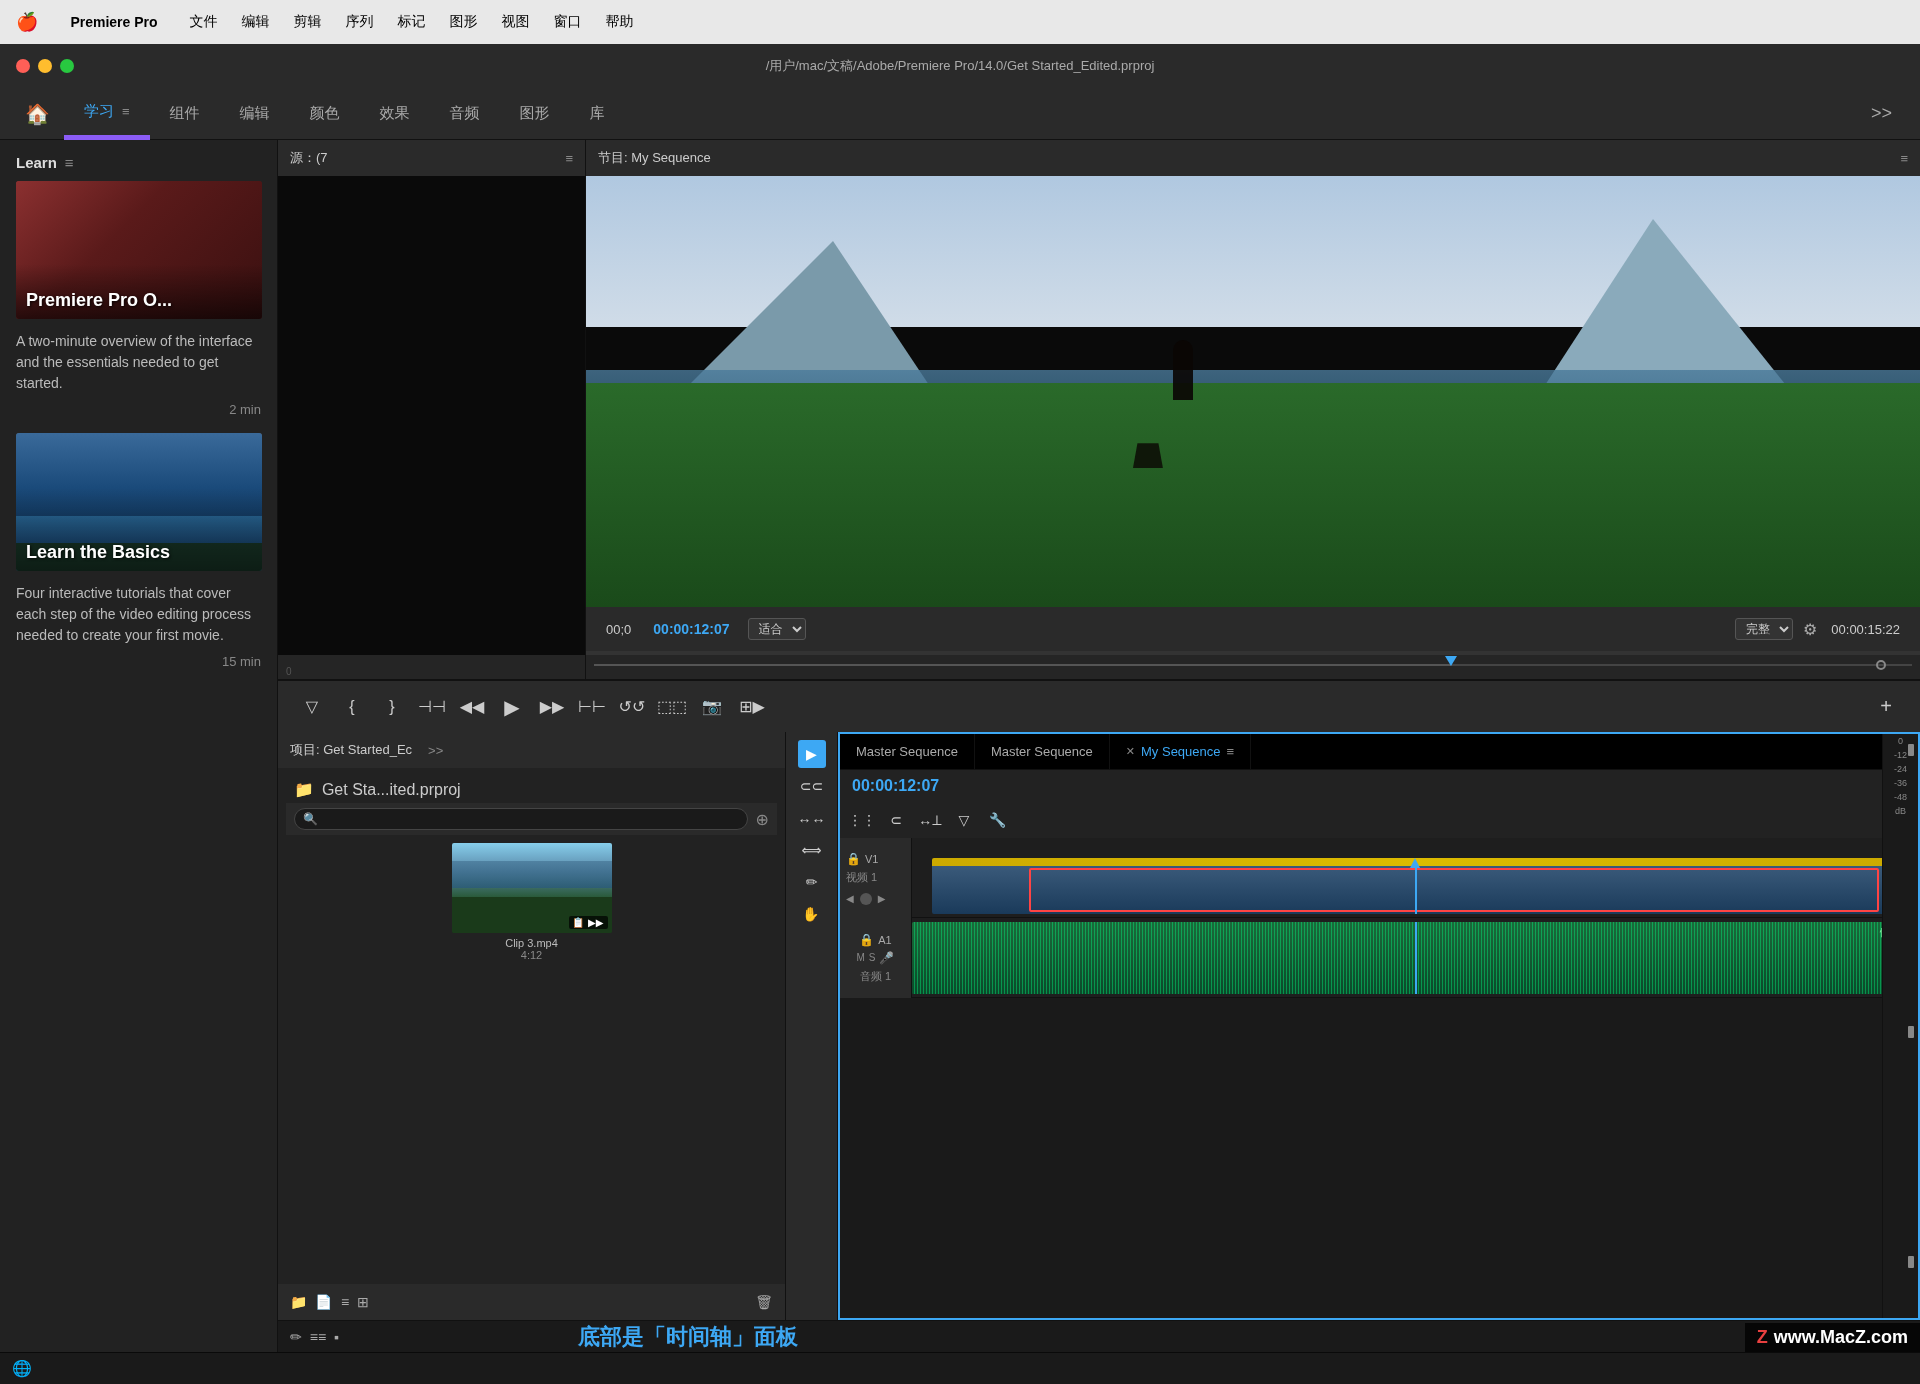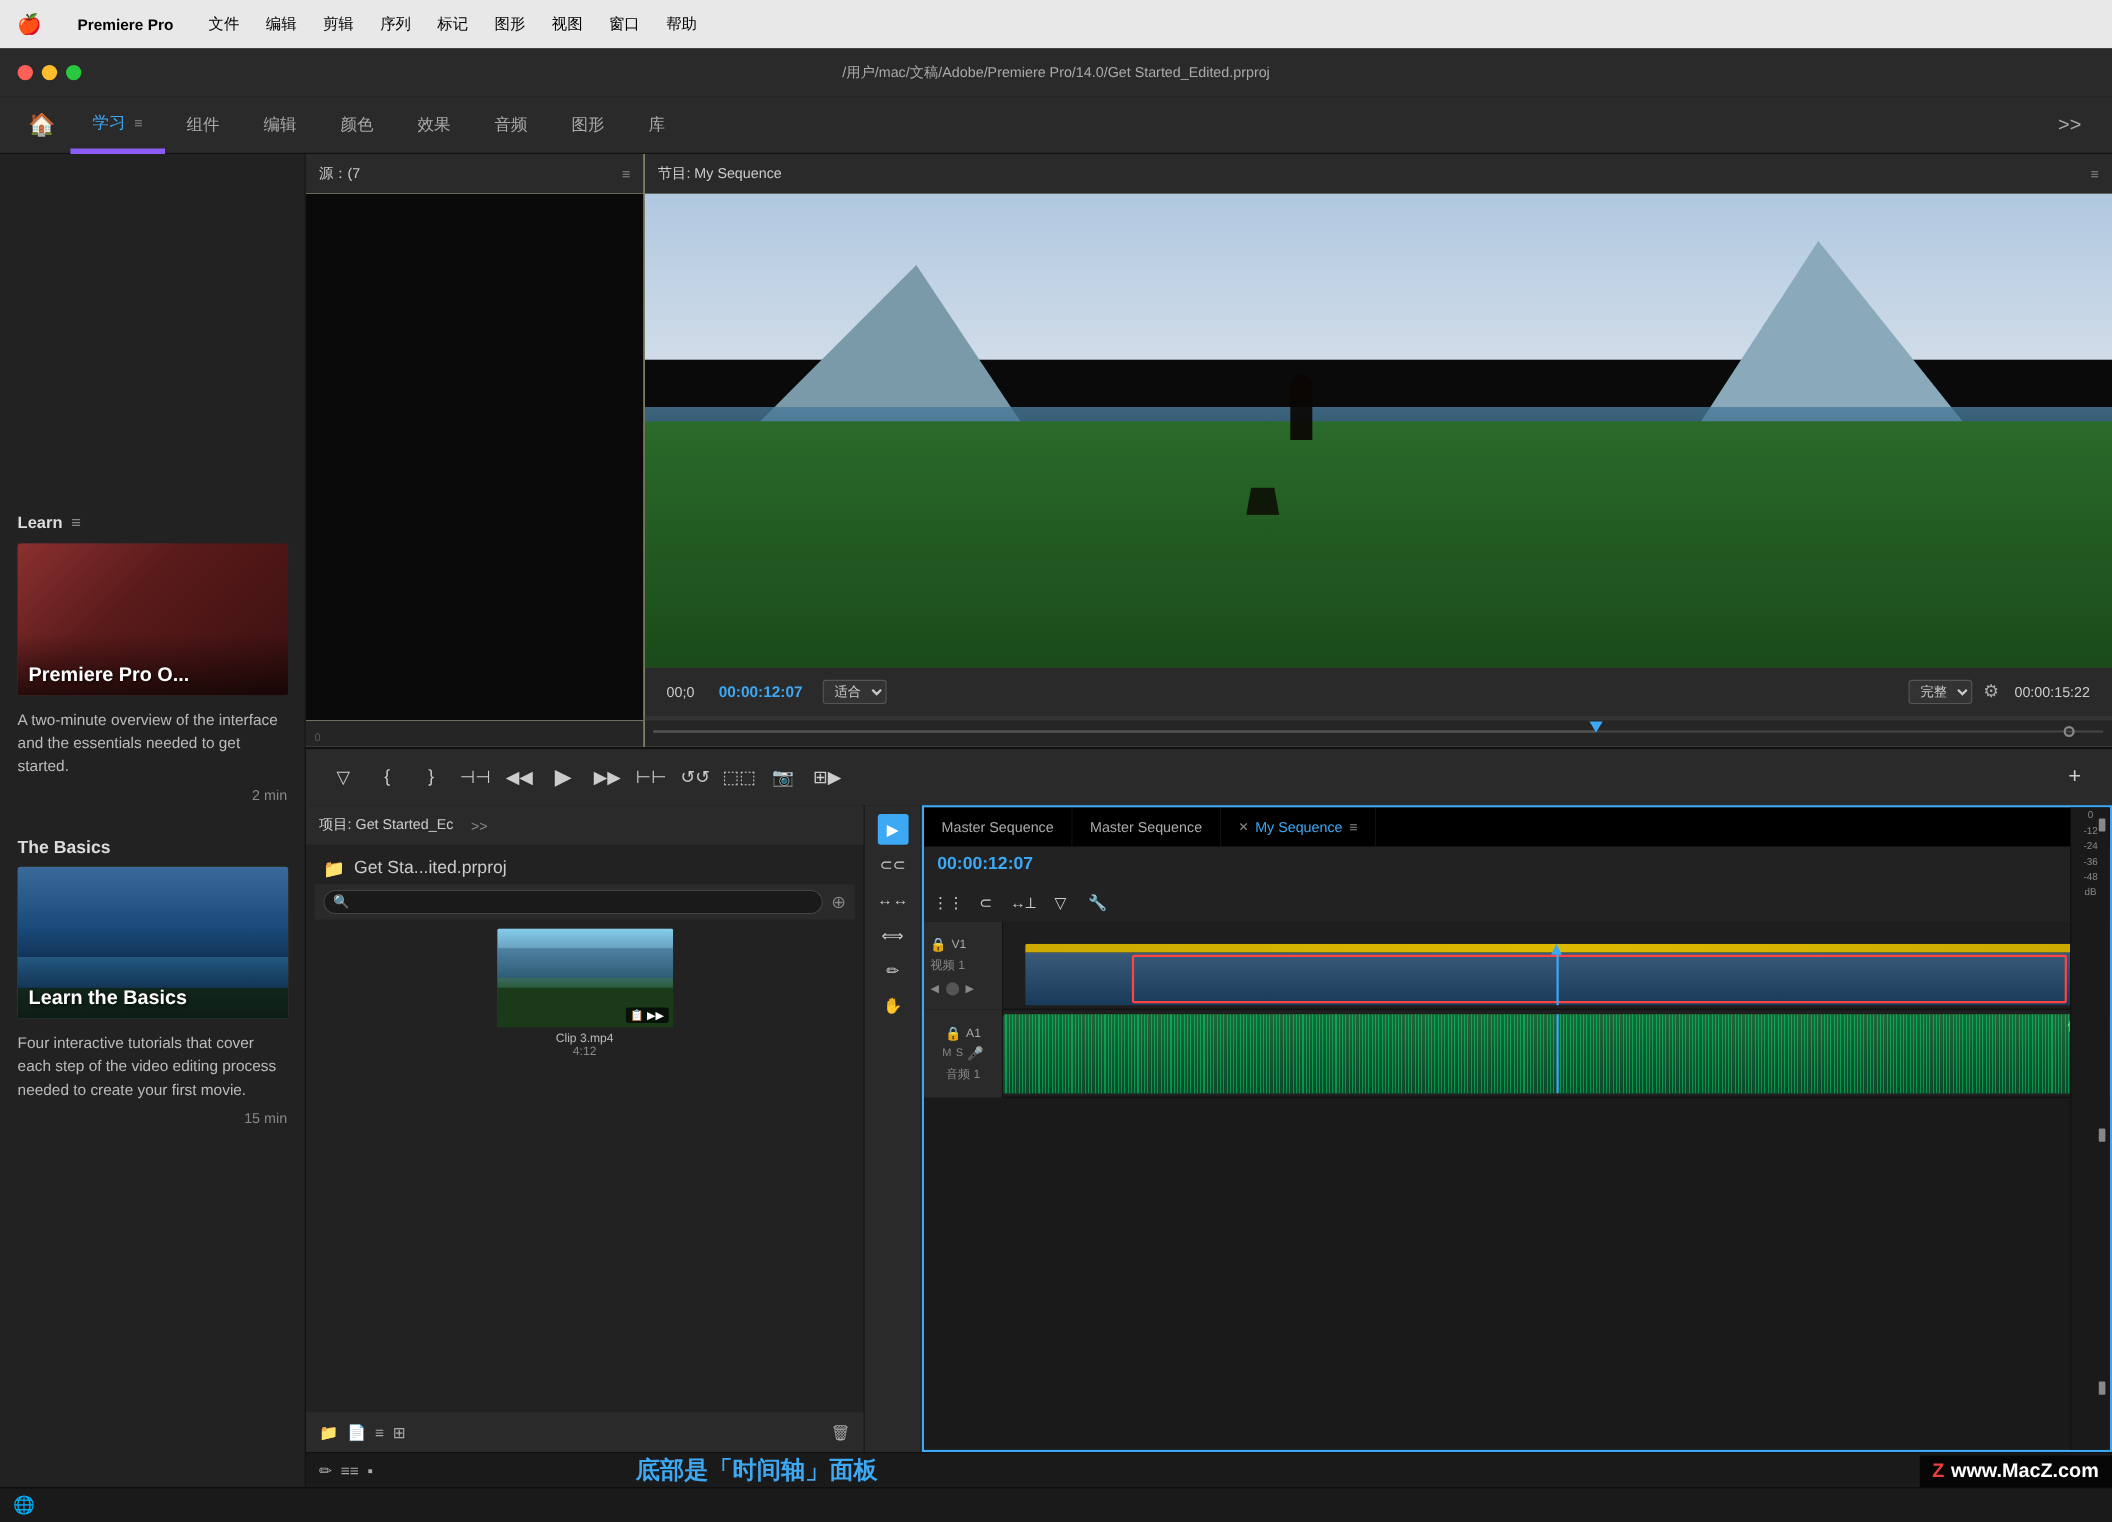--- a/index.html
+++ b/index.html
@@ -47,21 +47,20 @@
     
     .main-layout {
       display: flex; flex-direction: row; width: 100%; height: calc(1384px - 44px - 44px - 52px - 32px);
     }
 
     
     .left-panel {
       width: 278px; background: #222; flex-shrink: 0;
       display: flex; flex-direction: column; overflow: hidden;
       border-right: 1px solid #111;
-      justify-content: center;
     }
     .panel-header {
       padding: 14px 16px 10px; display: flex; align-items: center; gap: 8px;
       font-size: 15px; color: #ddd; font-weight: 600;
     }
     .panel-header .menu-icon { color: #888; cursor: pointer; }
 
     
     .tutorial-card { padding: 0 16px 16px; }
     .thumbnail {
@@ -375,21 +374,20 @@
       <div class="thumbnail thumb-bg-premiere">
         <div style="width:100%;height:100%;background:linear-gradient(135deg,#8b3030 0%,#5a1a1a 40%,#3a1010 100%);position:relative;">
           <div style="position:absolute;bottom:0;left:0;right:0;height:40%;background:linear-gradient(180deg,transparent,rgba(0,0,0,0.6));"></div>
         </div>
         <div class="thumbnail-overlay">Premiere Pro O...</div>
       </div>
       <div class="card-desc">A two-minute overview of the interface and the essentials needed to get started.</div>
       <div class="card-duration">2 min</div>
     </div>
 
-    <div class="section-title">The Basics</div>
     <div class="tutorial-card">
       <div class="thumbnail">
         <div class="thumb-img-basics">
           <div style="position:absolute;bottom:15%;left:0;right:0;height:25%;background:linear-gradient(180deg,#2a6a9a,#1a4a7a);"></div>
           <div style="position:absolute;bottom:0;left:0;right:0;height:20%;background:#1a3a2a;"></div>
         </div>
         <div class="thumbnail-overlay">Learn the Basics</div>
       </div>
       <div class="card-desc">Four interactive tutorials that cover each step of the video editing process needed to create your first movie.</div>
       <div class="card-duration">15 min</div>

